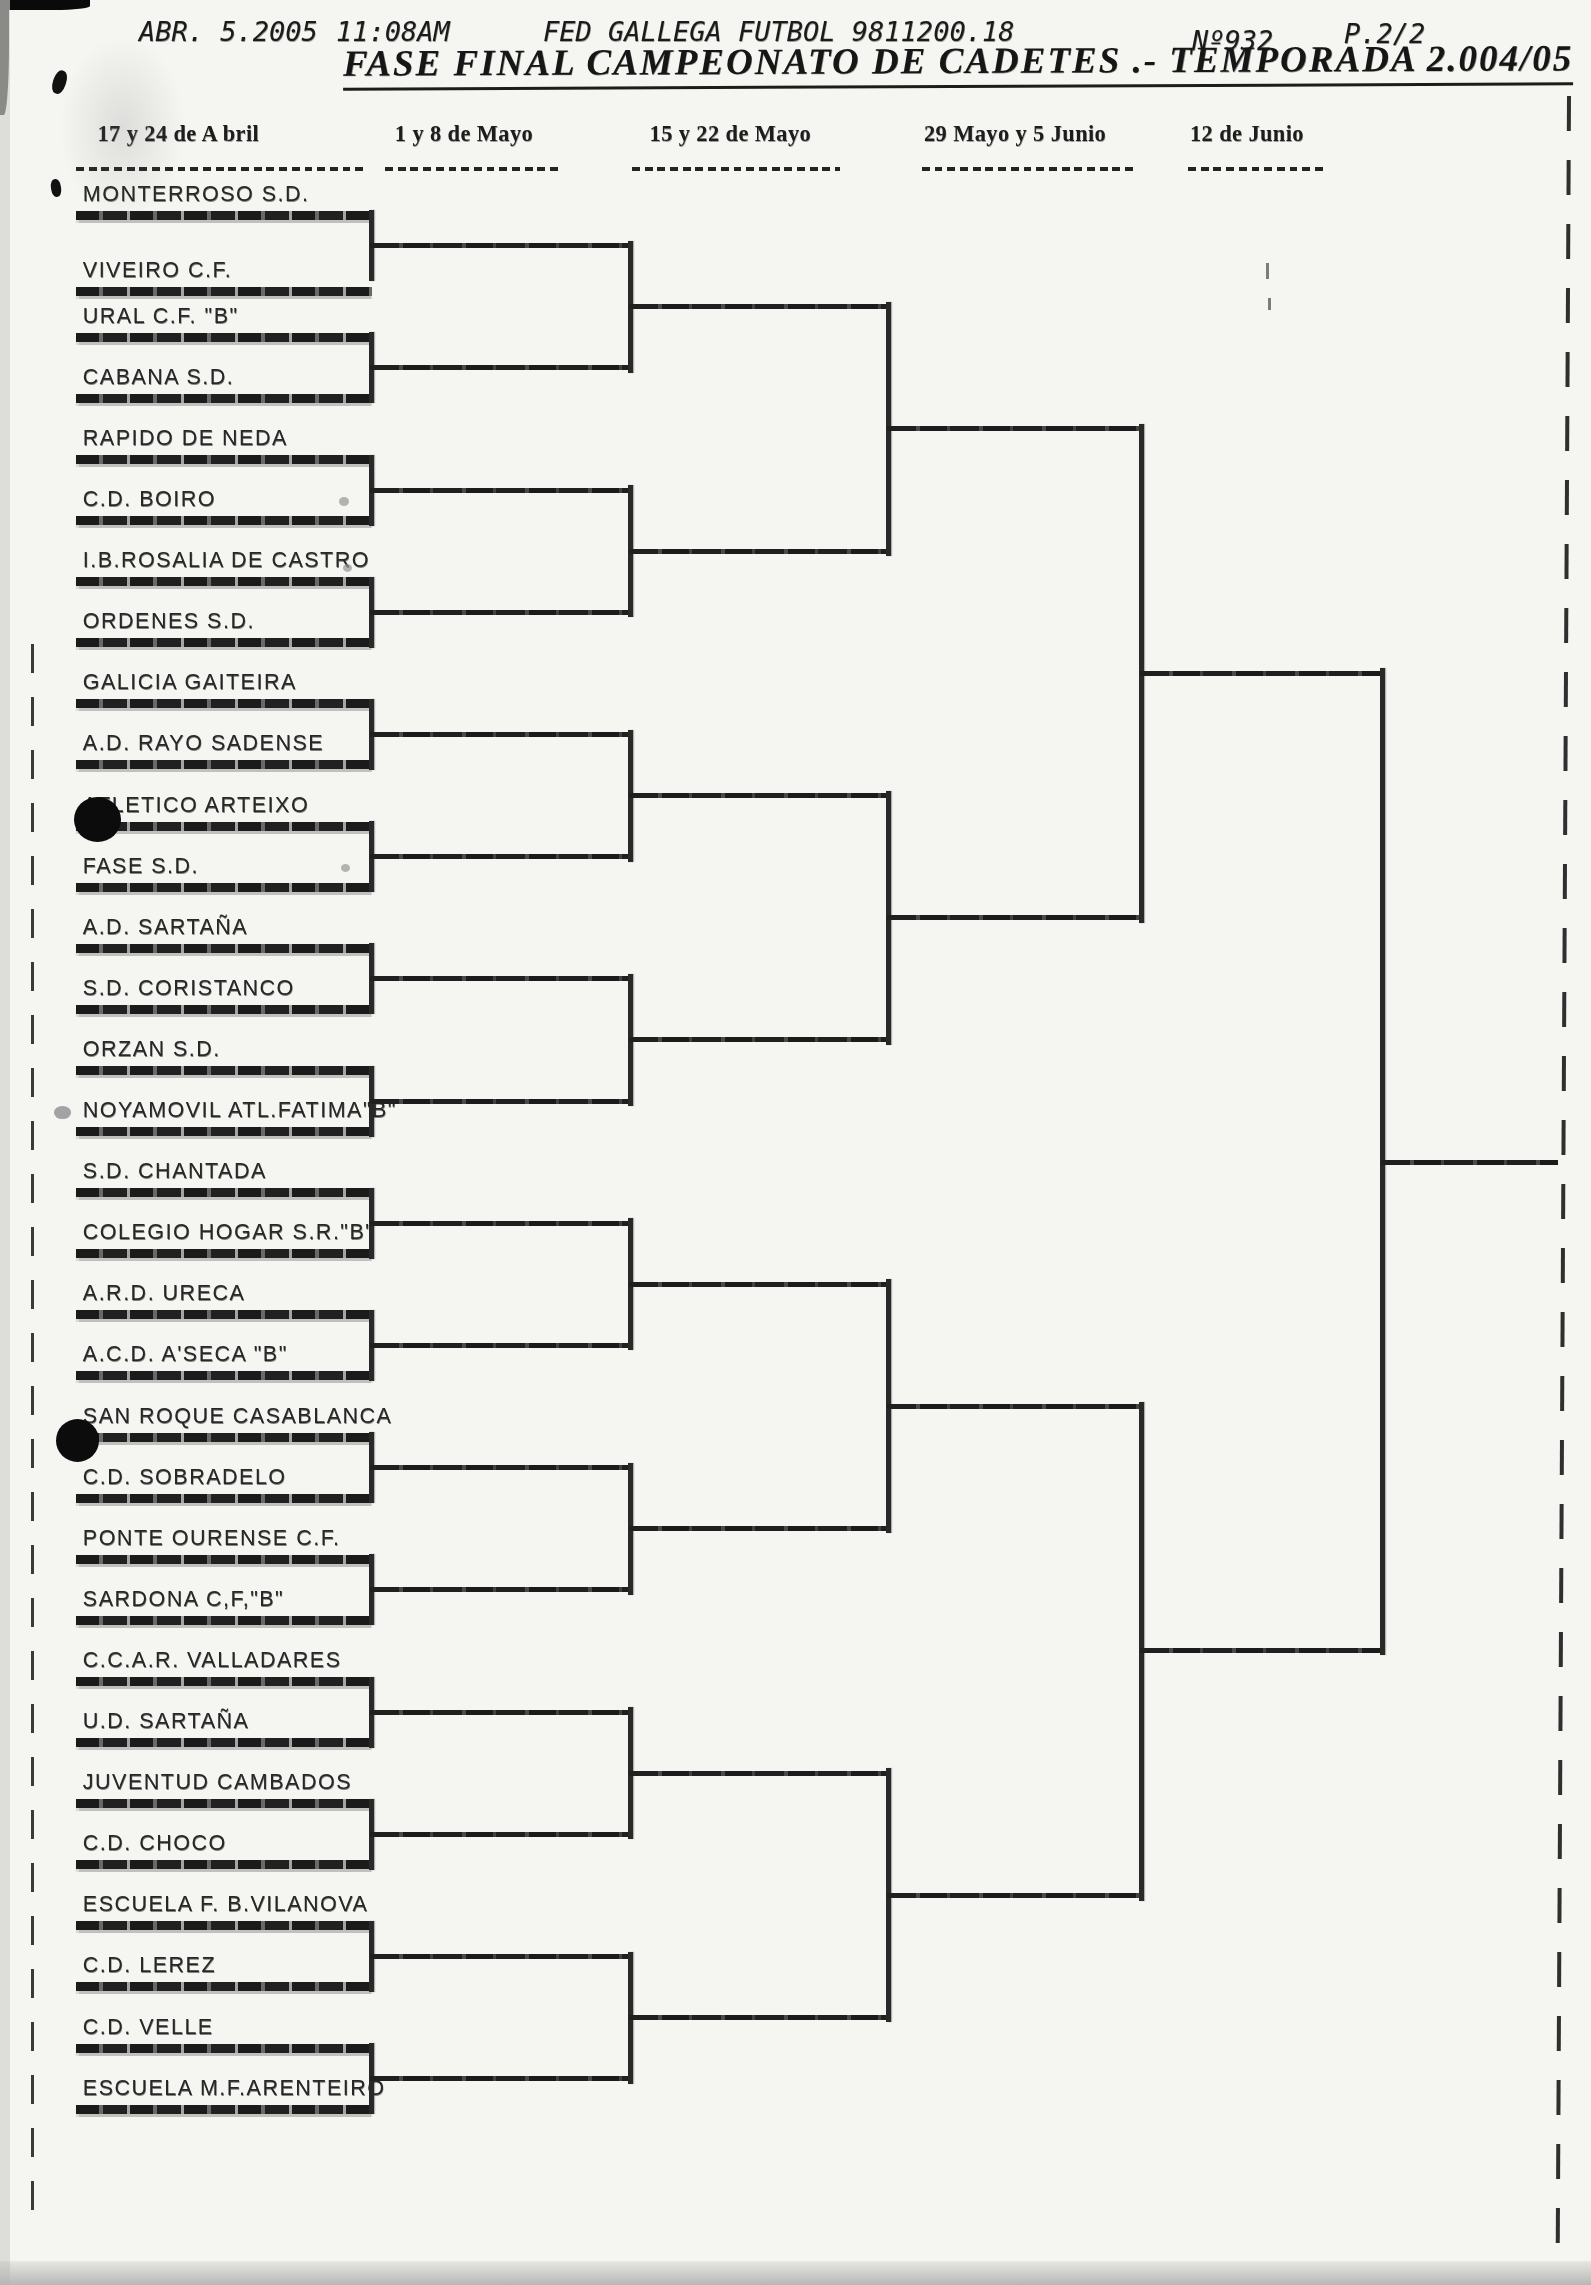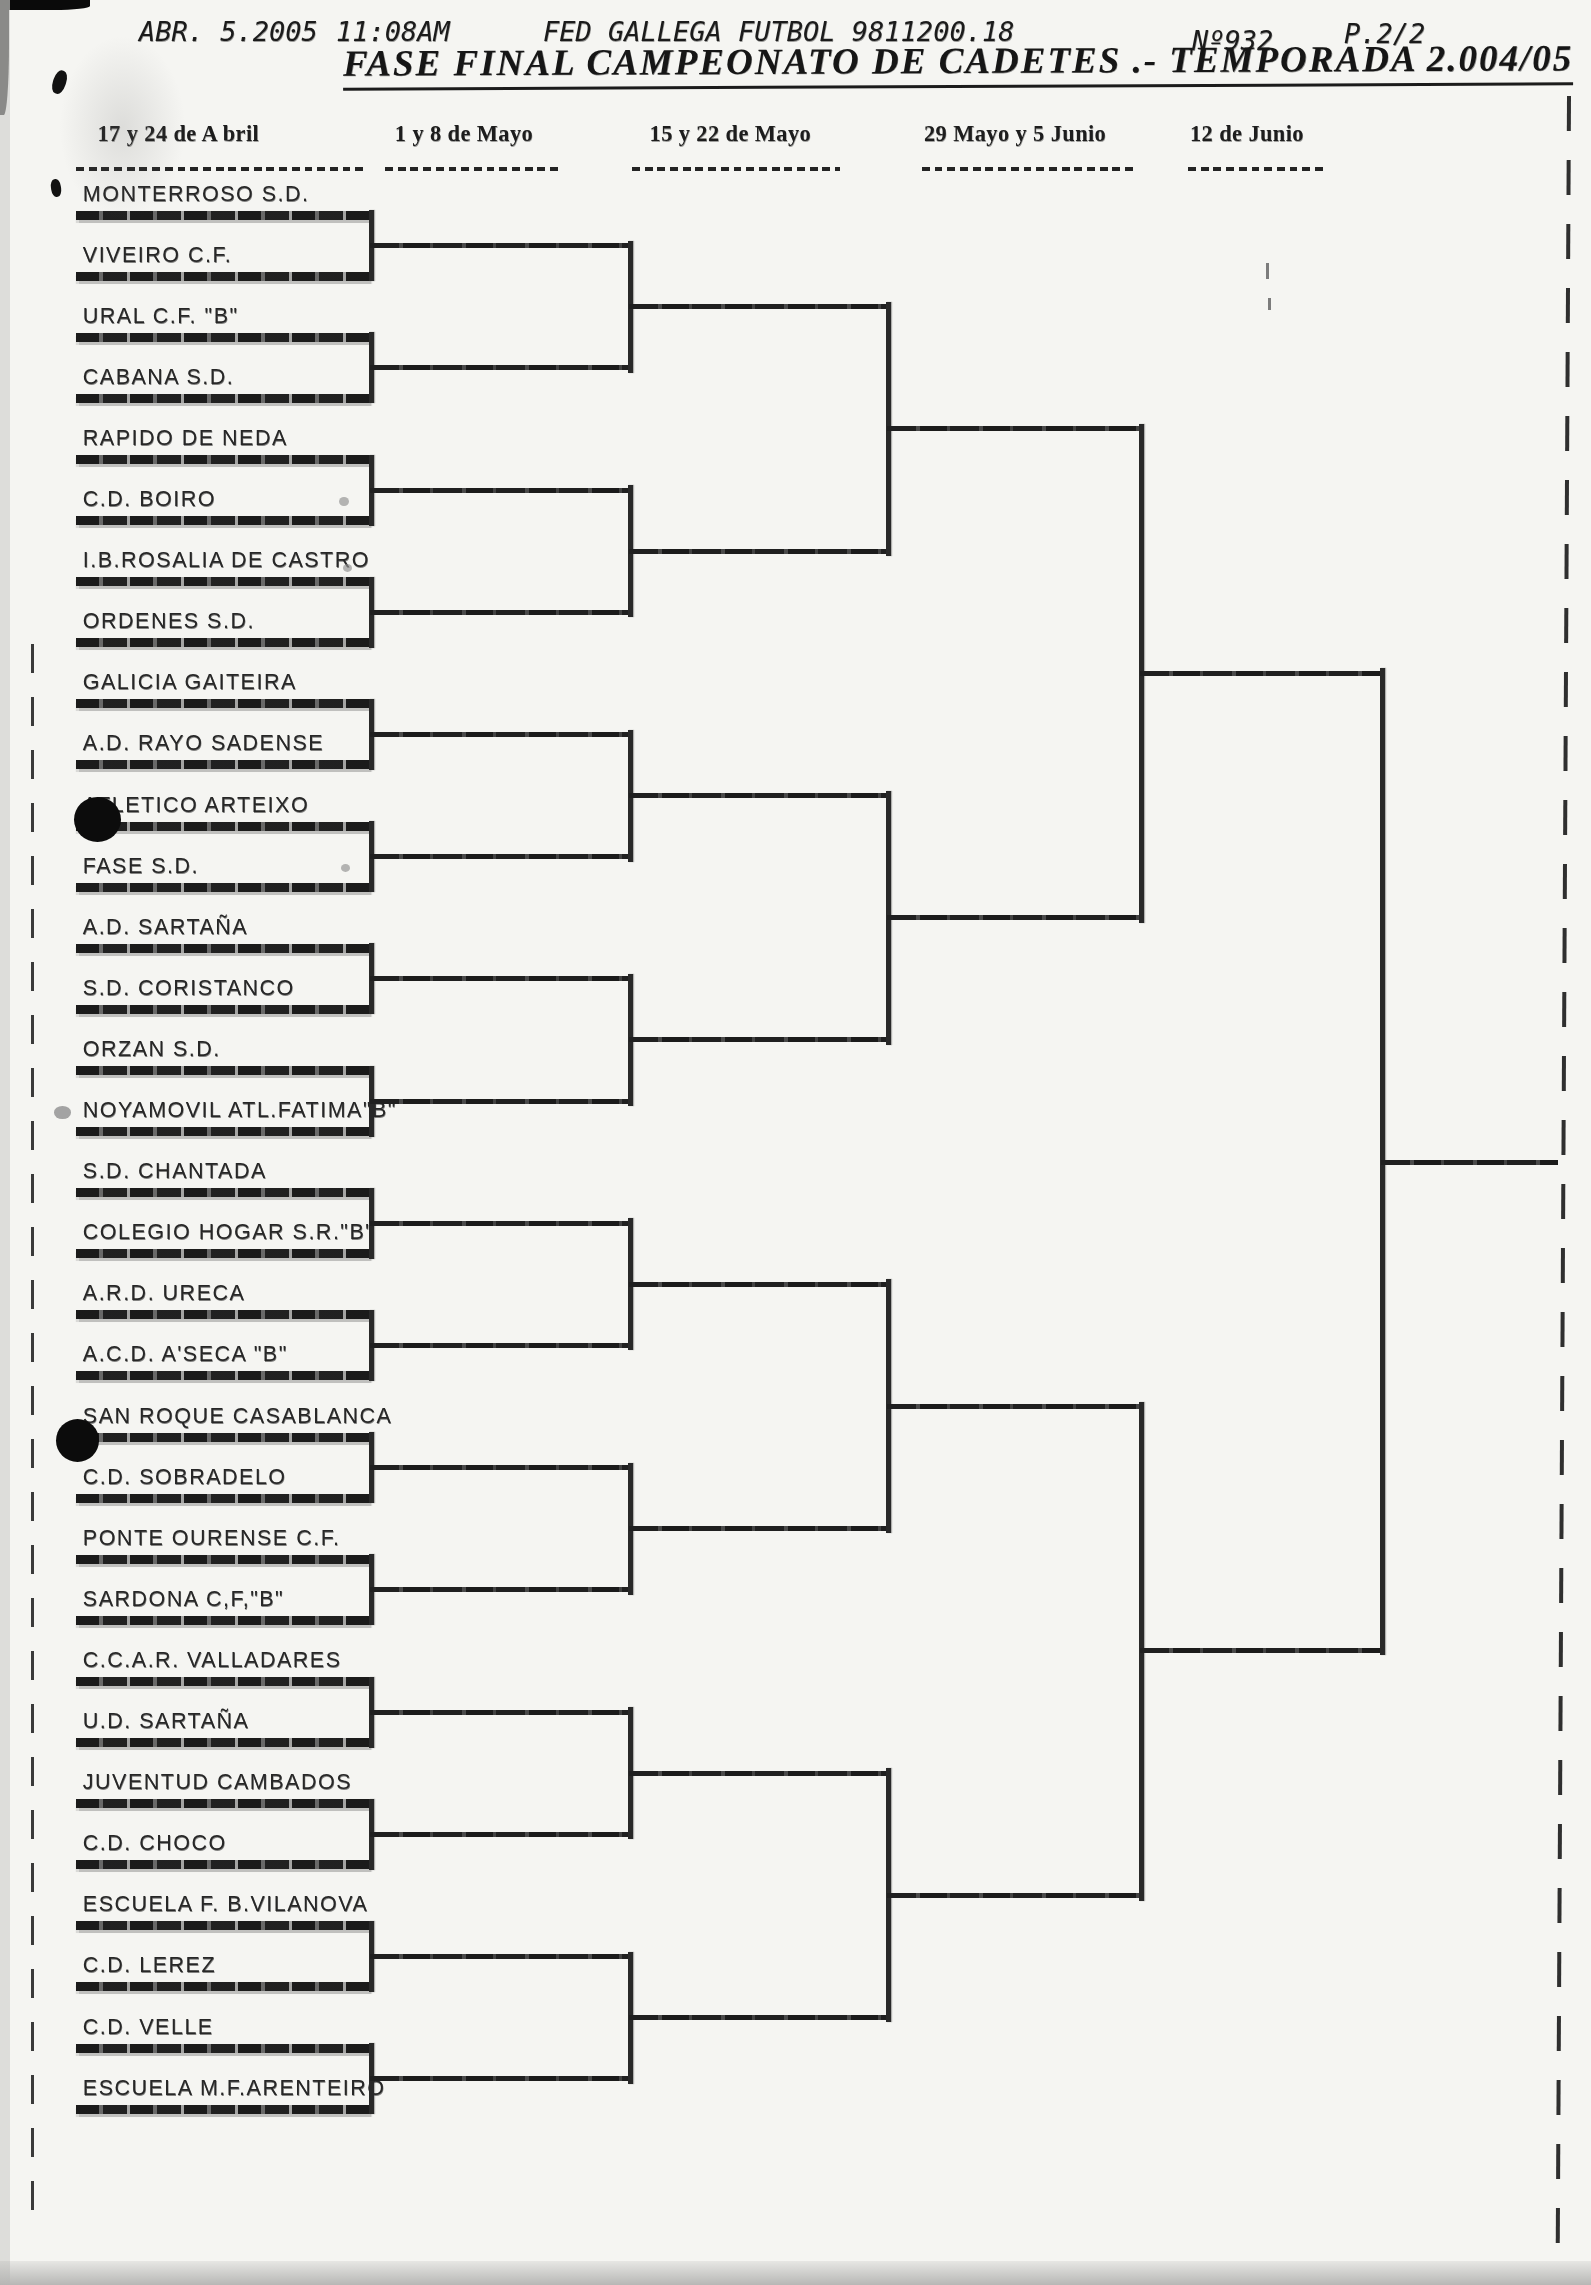--- a/index.html
+++ b/index.html
@@ -141,21 +141,21 @@
   <div class="round-header" style="left:1188px;width:140px;">
     <div class="round-label" style="left:2px;">12 de Junio</div>
     <div class="round-dashes"></div>
   </div>
 
   <div id="bracket">
       <div class="team" style="left: 76px; top: 174px; width: 296px;">
         <div class="team-label">MONTERROSO S.D.</div>
         <div class="underline-band"></div>
       </div>
-      <div class="team" style="left: 76px; top: 235px; width: 296px; text-align: center;">
+      <div class="team" style="left: 76px; top: 250px; width: 296px; text-align: center;">
         <div class="team-label">VIVEIRO C.F.</div>
         <div class="underline-band"></div>
       </div>
       <div class="team" style="left: 76px; top: 296px; width: 296px;">
         <div class="team-label">URAL C.F. "B"</div>
         <div class="underline-band"></div>
       </div>
       <div class="team" style="left: 76px; top: 357px; width: 296px;">
         <div class="team-label">CABANA S.D.</div>
         <div class="underline-band"></div>

